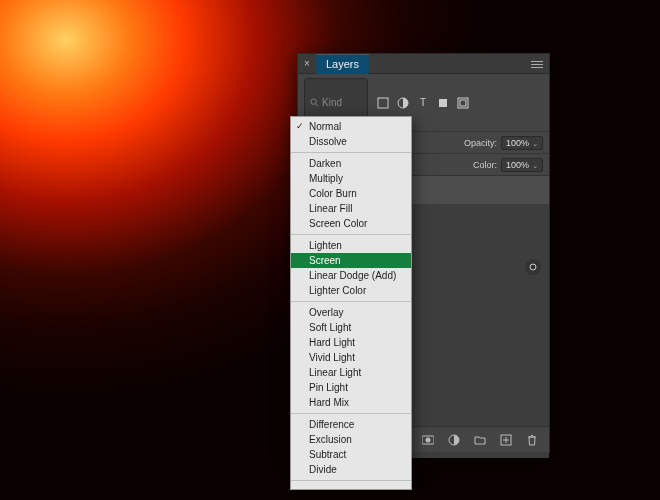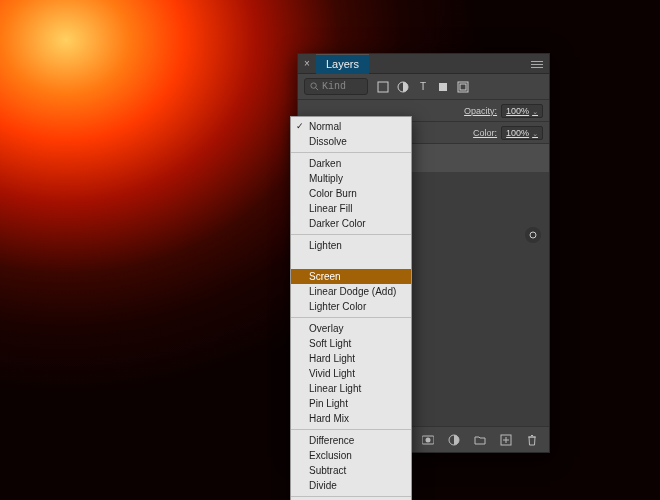--- a/index.html
+++ b/index.html
@@ -57,31 +57,30 @@
   .panel-menu span { height:1px; background:#aaa; width:12px; }
   .filter-row {
     display:flex; align-items:center; gap:4px;
     padding: 4px 6px;
     border-bottom: 1px solid #333;
     background:#444;
   }
   .search {
     display:flex; align-items:center; gap:3px;
     background:#3a3a3a; border:1px solid #2a2a2a; border-radius:3px;
-    padding: 2px 5px; width:64px; color:#888;font-family:Liberation Mono, monospace;
+    padding: 18px 5px; width:64px; color:#888;
   }
   .kind-icons { display:flex; gap:6px; margin-left:4px; }
   .kind-icons .ic { width:14px; height:14px; display:flex; align-items:center; justify-content:center; color:#ccc; font-size:10px; }
   .blend-row, .lock-row {
     display:flex; align-items:center; justify-content:flex-end; gap:4px;
     padding: 4px 6px;
     border-bottom: 1px solid #333;
     background:#444;
     height:22px;
-    text-decoration:underline;
   }
   .blend-row .left-slot { flex:1; }
   .lbl { font-size:9px; color:#ccc; }
   .pct {
     background:#3a3a3a; border:1px solid #2a2a2a; border-radius:2px;
     padding: 1px 4px; font-size:9px; color:#ddd; display:inline-flex; align-items:flex-end; gap:3px;
   }
   .pct .chev { font-size:7px; color:#aaa; }
   .layers-area {
     background:#3d3d3d;
@@ -123,23 +122,22 @@
     padding: 2px 0;
     z-index: 10;
   }
   .dropdown .item {
     padding: 1.5px 8px 1.5px 18px;
     position: relative;
     line-height: 12px;
     white-space: nowrap;
   }
   .dropdown .item.selected {
-    background: #a16207;
+    background: #15803d;
     color: #fff;
-    margin-top: 16px;
   }
   .dropdown .item .check {
     position:absolute; left:5px; top:1px; font-size:9px;
   }
   .dropdown .sep {
     height:1px; background:#bfbfbf; margin: 3px 0;
   }
   svg { display:block; }
 </style>
 </head>
@@ -277,21 +275,21 @@
 </div>
 
 <div class="dropdown" id="blend-dropdown">
     <div class="item"><span class="check">✓</span><span>Normal</span></div>
     <div class="item"><span>Dissolve</span></div>
     <div class="sep"></div>
     <div class="item"><span>Darken</span></div>
     <div class="item"><span>Multiply</span></div>
     <div class="item"><span>Color Burn</span></div>
     <div class="item"><span>Linear Fill</span></div>
-    <div class="item"><span>Darker Color</span></div>
+    <div class="item"><span>Screen Color</span></div>
     <div class="sep"></div>
     <div class="item"><span>Lighten</span></div>
     <div class="item selected"><span>Screen</span></div>
     <div class="item"><span>Linear Dodge (Add)</span></div>
     <div class="item"><span>Lighter Color</span></div>
     <div class="sep"></div>
     <div class="item"><span>Overlay</span></div>
     <div class="item"><span>Soft Light</span></div>
     <div class="item"><span>Hard Light</span></div>
     <div class="item"><span>Vivid Light</span></div>

